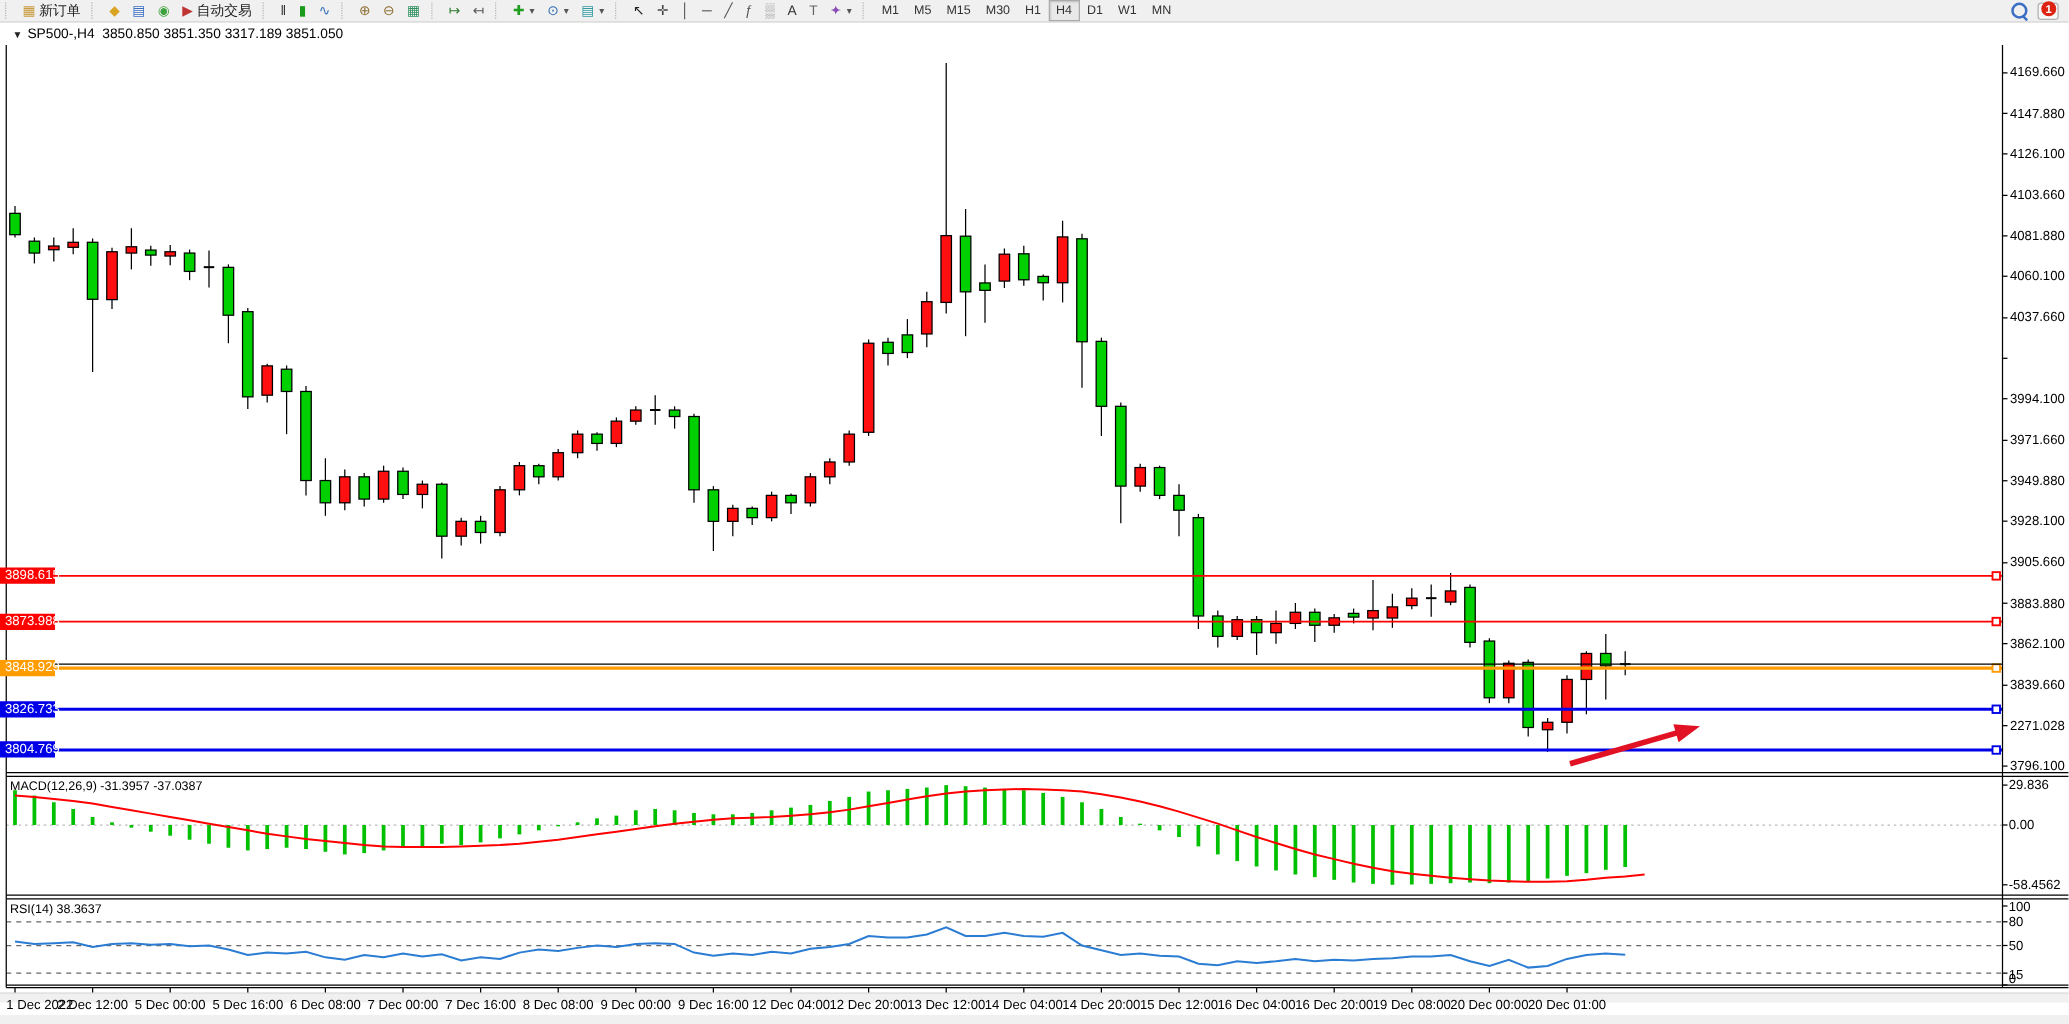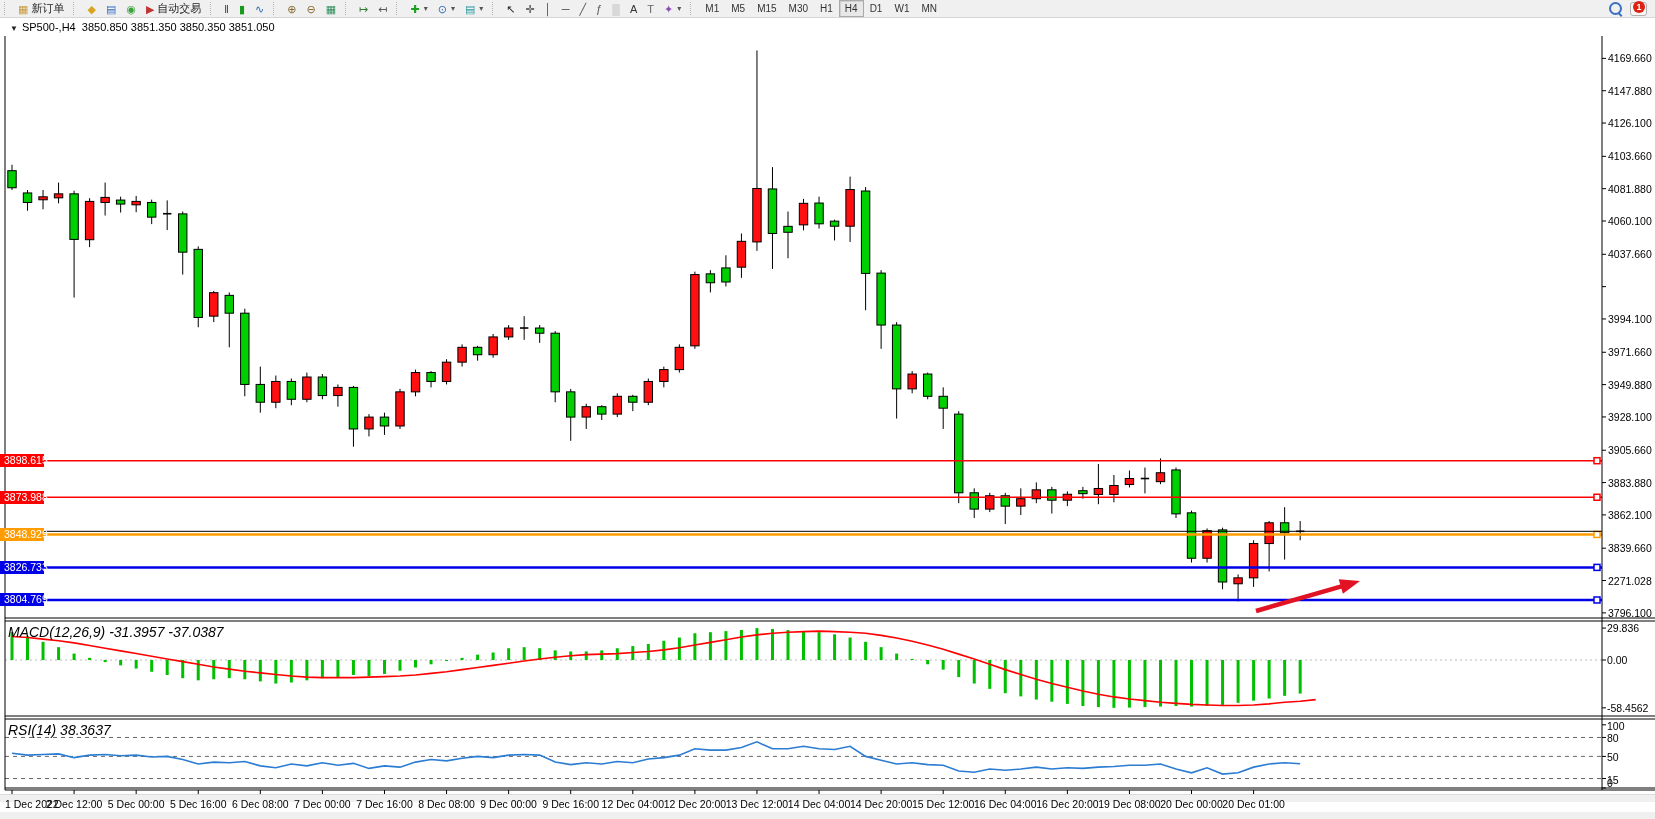--- a/index.html
+++ b/index.html
@@ -21,21 +21,21 @@
   .bubble{position:relative;width:15px;height:12px;border:1px solid #b0b0b0;border-radius:3px;background:#f8f8f8;display:inline-block;}
   .badge{position:absolute;left:2px;top:-2px;width:12px;height:12px;border-radius:50%;background:#dd2211;color:#fff;font-size:9px;line-height:12px;text-align:center;font-weight:bold;}
   
   #chartwin{position:absolute;left:0;top:18px;width:1655px;height:794px;background:#ffffff;}
   #chart-title{position:absolute;left:10px;top:3px;font-size:11px;color:#000;white-space:nowrap;z-index:4;}
   #chart-title .caret{font-size:8px;margin-right:4px;color:#222;}
   svg#canvas{position:absolute;left:0;top:0;z-index:1;}
   #labels{position:absolute;left:0;top:0;width:1655px;height:794px;z-index:3;pointer-events:none;}
   .axlab{position:absolute;font-size:10.5px;color:#000;white-space:nowrap;}
   .linebox{position:absolute;left:1603px;width:44px;height:13px;color:#fff;font-size:10.5px;line-height:13px;padding-left:4px;box-sizing:border-box;}
-  .indlab{position:absolute;font-size:14px;color:#000;white-space:nowrap;font-style:italic;}
+  .indlab{position:absolute;font-size:10px;color:#000;white-space:nowrap;}
   .timelab{position:absolute;font-size:10.5px;color:#000;white-space:nowrap;transform:translateX(-50%);}
   #bottomstrip{position:absolute;left:0;top:794px;width:1655px;height:7px;background:#f0f0f0;border-top:1px solid #dcdcdc;}
 </style>
 </head>
 <body>
 
 <div id="stage">
 
   <div id="toolbar">
       <div class="tb-sep"></div>
@@ -158,21 +158,21 @@
       <div class="" id="tb-right">
         <span class="mag"></span>
         <span class="bubble">
           <span class="badge">1</span>
         </span>
       </div>
     </div>
 
   <div id="chartwin">
     <div id="chart-title">
-      <span class="caret">▼</span><span>SP500-,H4</span>&nbsp;&nbsp;<span>3850.850 3851.350 3850.350 3851.050</span>
+      <span class="caret">▼</span><span>SP500-,H4</span>&nbsp;&nbsp;<span>3850.850 3851.350 3317.189 3851.050</span>
     </div>
     <svg id="canvas" width="1655" height="794" viewBox="0 0 1655 794">
         <g>
           <line x1="12" y1="146.7448270743651" x2="12" y2="171.97861065756234" stroke="#000000" stroke-width="1"></line>
           <rect x="7.8" y="152.68218791747034" width="8.4" height="17.069912423927576" fill="#00cf00" stroke="#000000" stroke-width="1"></rect>
           <line x1="27.52" y1="171.97861065756234" x2="27.52" y2="192.7593736084307" stroke="#000000" stroke-width="1"></line>
           <rect x="23.32" y="174.94729107911496" width="8.4" height="9.499777348968564" fill="#00cf00" stroke="#000000" stroke-width="1"></rect>
           <line x1="43.04" y1="171.97861065756234" x2="43.04" y2="191.2750333976544" stroke="#000000" stroke-width="1"></line>
           <rect x="38.839999999999996" y="178.80657562713327" width="8.4" height="2.9686804215526195" fill="#ff0f0f" stroke="#000000" stroke-width="1"></rect>
           <line x1="58.56" y1="164.55690960368082" x2="58.56" y2="185.33767255454916" stroke="#000000" stroke-width="1"></line>

